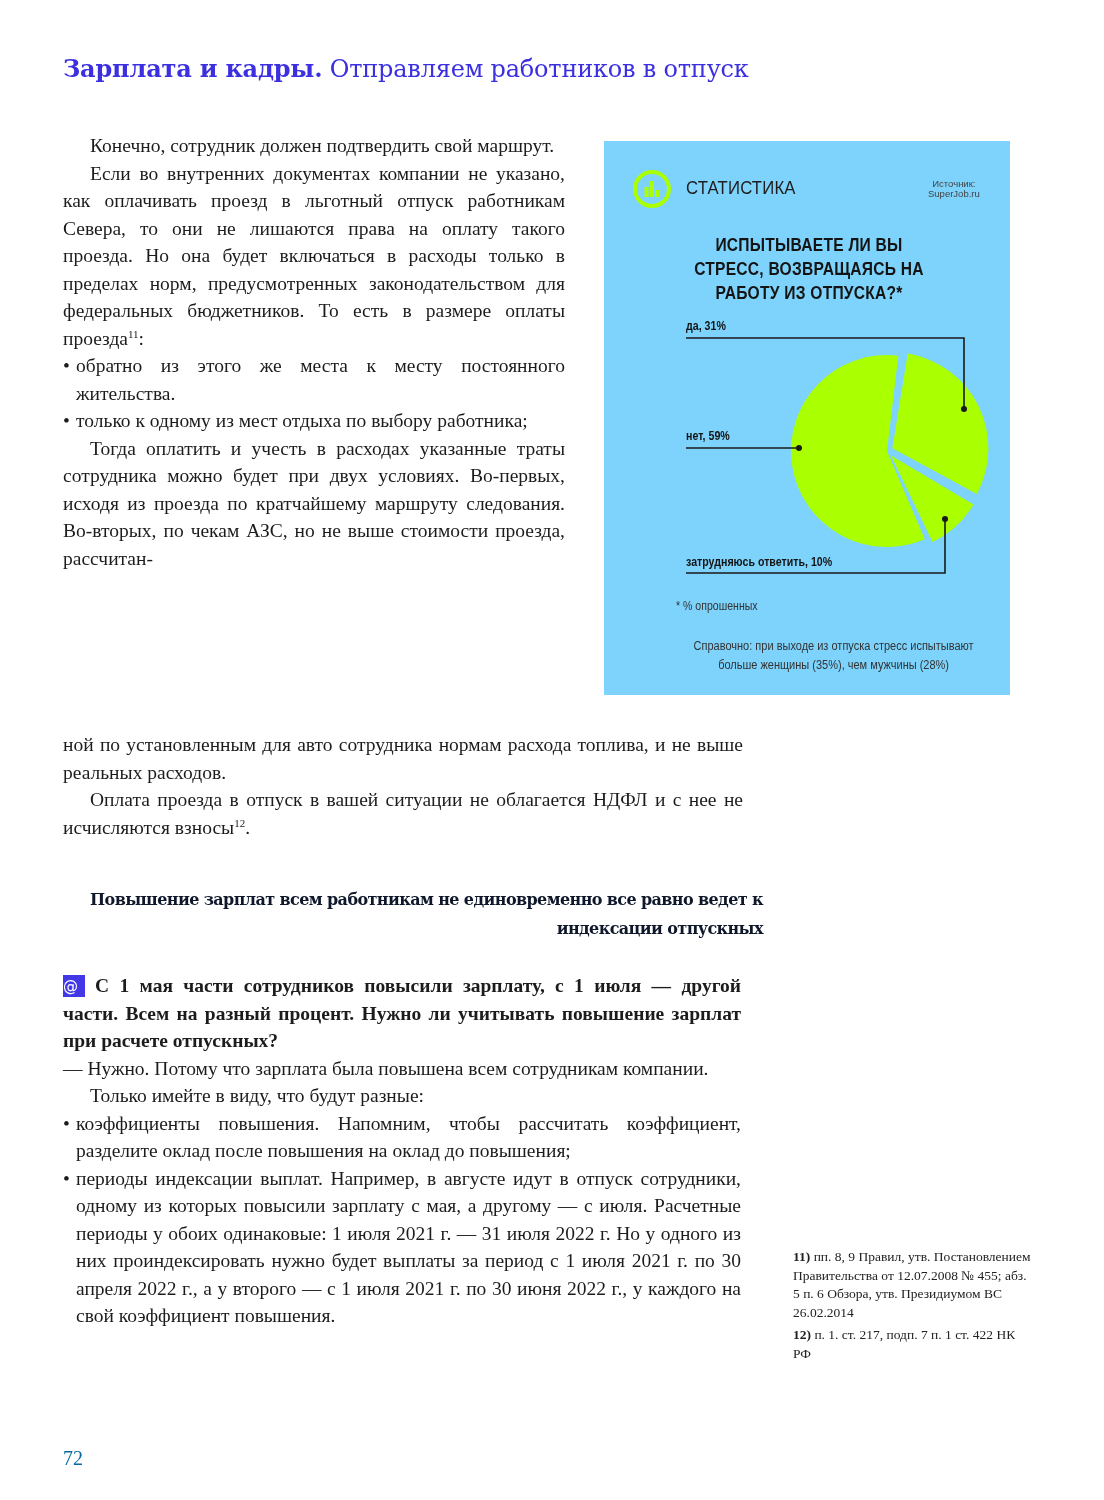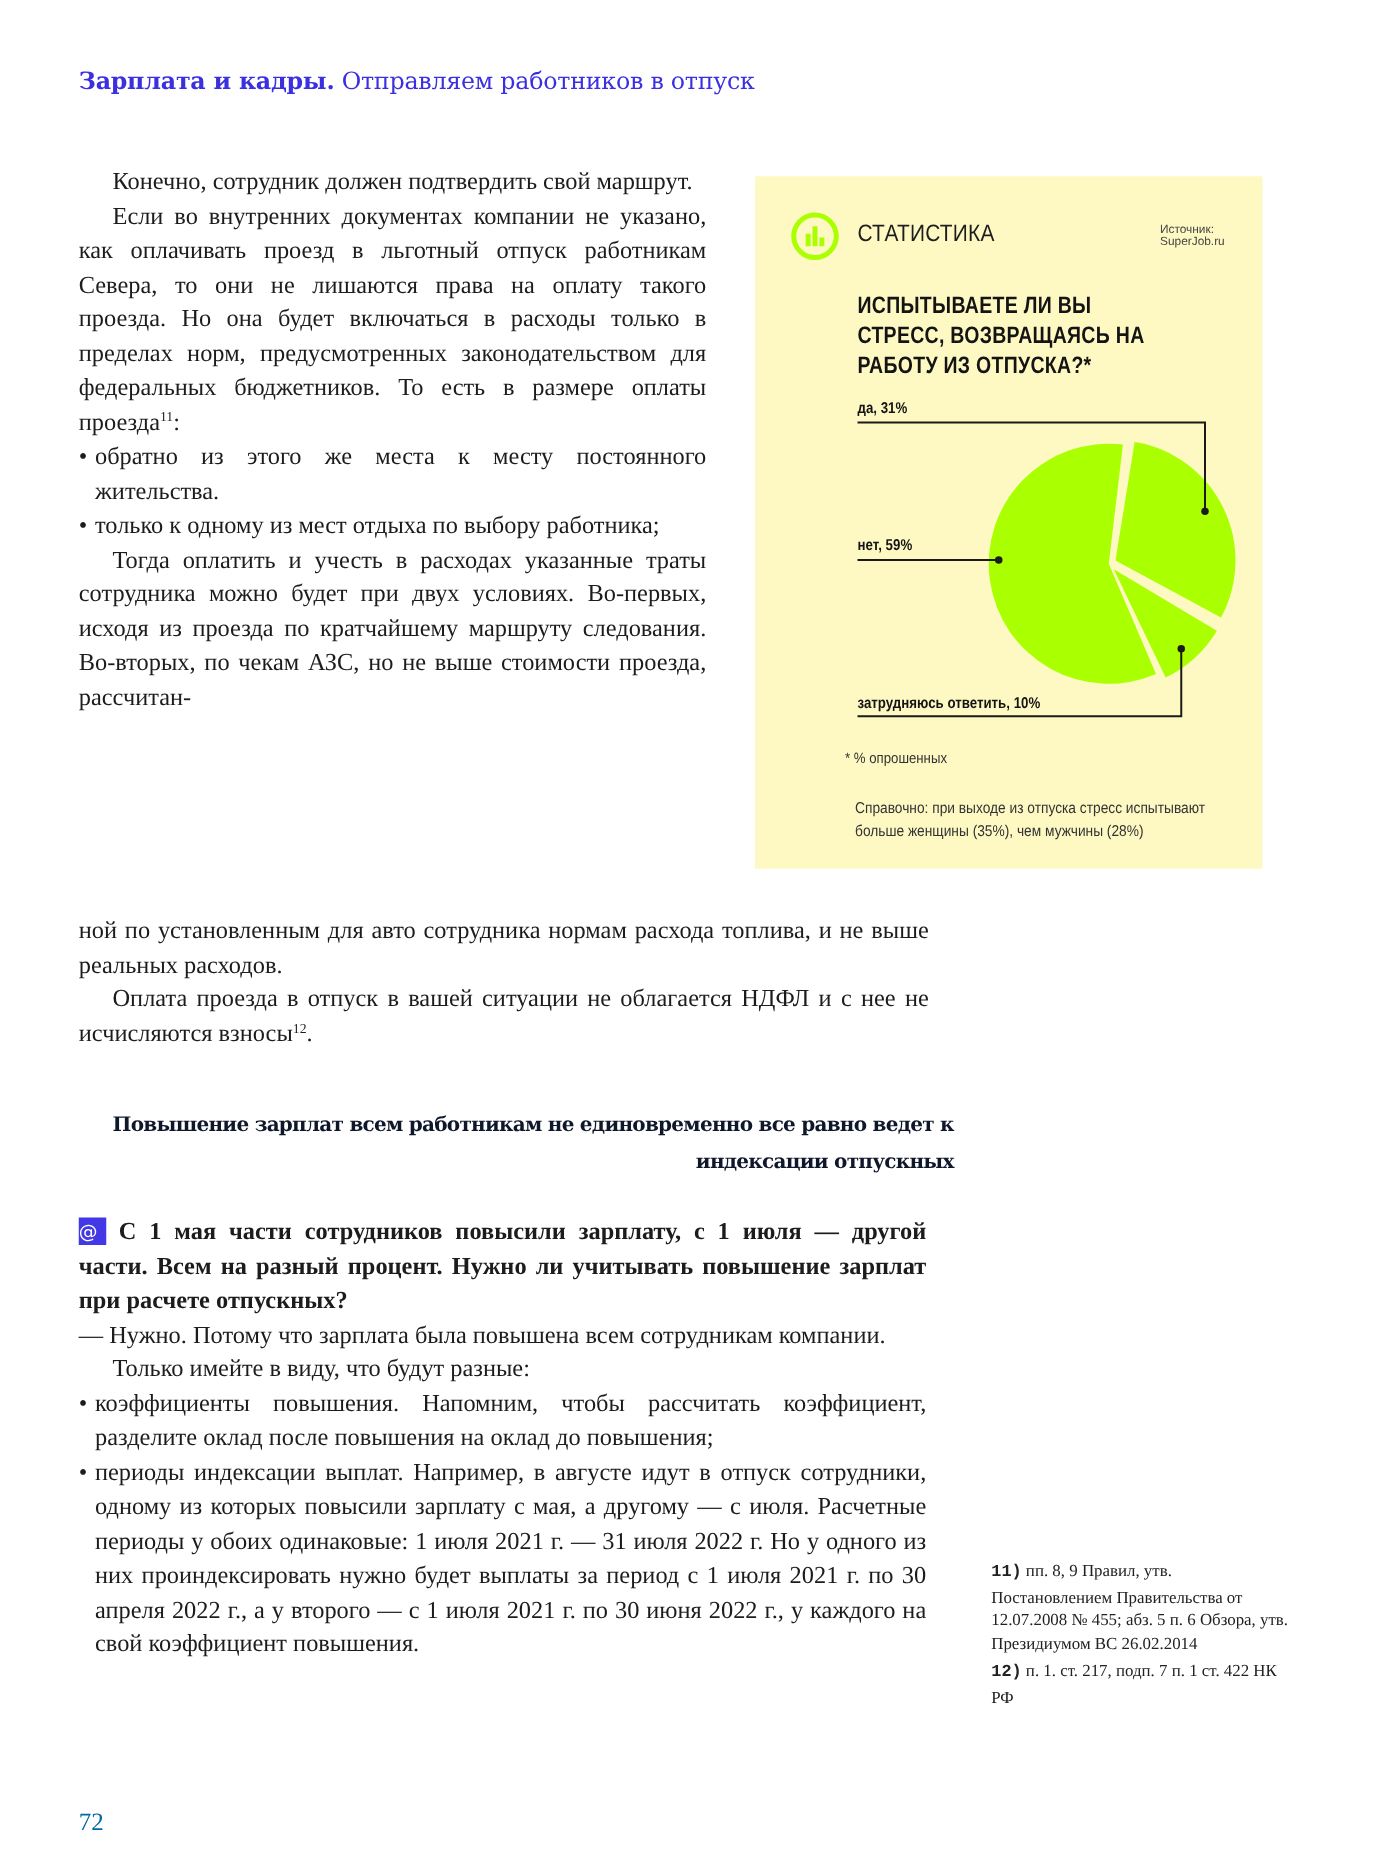--- a/index.html
+++ b/index.html
@@ -1,19 +1,19 @@
 <!DOCTYPE html>
 <html><head>
 <meta charset="utf-8">
 <style>
   html, body { margin: 0; padding: 0; background: #ffffff; }
   body { width: 1104px; height: 1500px; position: relative; overflow: hidden;
          font-family: "DejaVu Serif", "Liberation Serif", serif; color: #1a1a1a; }
 
-  .running-head { position: absolute; left: 63px; top: 54px; font-size: 19px; color: #3b2fe0;
+  .running-head { position: absolute; left: 63px; top: 54px; font-size: 24px; color: #3b2fe0;
                   font-family: "DejaVu Serif", serif; letter-spacing: -0.2px; }
   .running-head b { font-weight: bold; }
 
   .body-text { position: absolute; left: 63px; font-size: 19.5px; line-height: 27.5px;
                font-family: "Liberation Serif", "DejaVu Serif", serif; color: #1c1c1c; }
   .body-text p { margin: 0; text-align: justify; text-align-last: left; }
   .indent { text-indent: 27px; }
   .bullet { padding-left: 13px; position: relative; }
   .bullet::before { content: "•"; position: absolute; left: 0; top: 0; }
   sup { font-size: 11px; line-height: 0; vertical-align: 7px; }
@@ -24,41 +24,41 @@
   .heading { position: absolute; left: 63px; top: 872px; width: 700px; font-size: 16px; line-height: 29px;
              font-weight: bold; font-family: "DejaVu Serif", serif; letter-spacing: -0.6px; color: #0f172a; text-align: right; }
 
   #qa { top: 972px; width: 678px; font-size: 19.5px; line-height: 27.5px; }
   #qa .q { font-weight: bold; }
   .at-badge { display: inline-block; width: 22px; height: 22px; background: #4338e6; color: #fff;
               font-family: "DejaVu Sans", sans-serif; font-size: 15px; line-height: 22px; text-align: center;
               vertical-align: 1px; margin-right: 10px; font-weight: normal; }
 
   
-  .stat-box { position: absolute; left: 604px; top: 141px; width: 406px; height: 554px; background: #fef9c3; }
+  .stat-box { position: absolute; left: 604px; top: 141px; width: 406px; height: 554px; background: #7dd3fc; text-align: center; }
   .stat-icon { position: absolute; left: 28px; top: 28px; width: 40px; height: 40px; }
   .stat-title { position: absolute; left: 82px; top: 36px; font-family: "Liberation Sans", sans-serif;
                 font-size: 19px; color: #1e1e1e; letter-spacing: 0.2px; transform: scaleX(0.88); transform-origin: left; }
   .stat-source { position: absolute; left: 324px; top: 38px; font-family: "Liberation Sans", sans-serif;
                  font-size: 9.5px; line-height: 10px; color: #444; }
   .stat-question { position: absolute; left: 82px; top: 92px; width: 300px; font-family: "Liberation Sans", sans-serif;
                    font-weight: bold; font-size: 19px; line-height: 24px; color: #141414;
                    transform: scaleX(0.82); transform-origin: left; letter-spacing: 0.3px; }
   .pie-svg { position: absolute; left: 0; top: 0; }
   .pie-label { position: absolute; font-family: "Liberation Sans", sans-serif; font-weight: bold; font-size: 12.5px;
                color: #141414; transform: scaleX(0.85); transform-origin: left; white-space: nowrap; }
   .stat-note { position: absolute; left: 72px; top: 458px; font-family: "Liberation Sans", sans-serif; font-size: 12px;
                color: #333; transform: scaleX(0.88); transform-origin: left; }
   .stat-ref { position: absolute; left: 80px; top: 496px; width: 340px; font-family: "Liberation Sans", sans-serif;
               font-size: 12.5px; line-height: 19px; color: #333; transform: scaleX(0.88); transform-origin: left; }
 
   .footnotes { position: absolute; left: 793px; top: 1248px; width: 240px; font-family: "Liberation Serif", serif;
                font-size: 13.5px; line-height: 18.5px; color: #222; }
   .footnotes p { margin: 0 0 4px 0; }
-  .footnotes b { font-weight: bold; font-family: Liberation Mono, monospace; }
+  .footnotes b { font-weight: bold; }
 
   .page-number { position: absolute; left: 63px; top: 1447px; font-family: "Liberation Serif", serif; font-size: 20px; color: #0369a1; }
 </style>
 </head>
 <body>
 
 <div class="running-head">
   <b>Зарплата и кадры.</b>
   <span>Отправляем работников в отпуск</span>
 </div>

